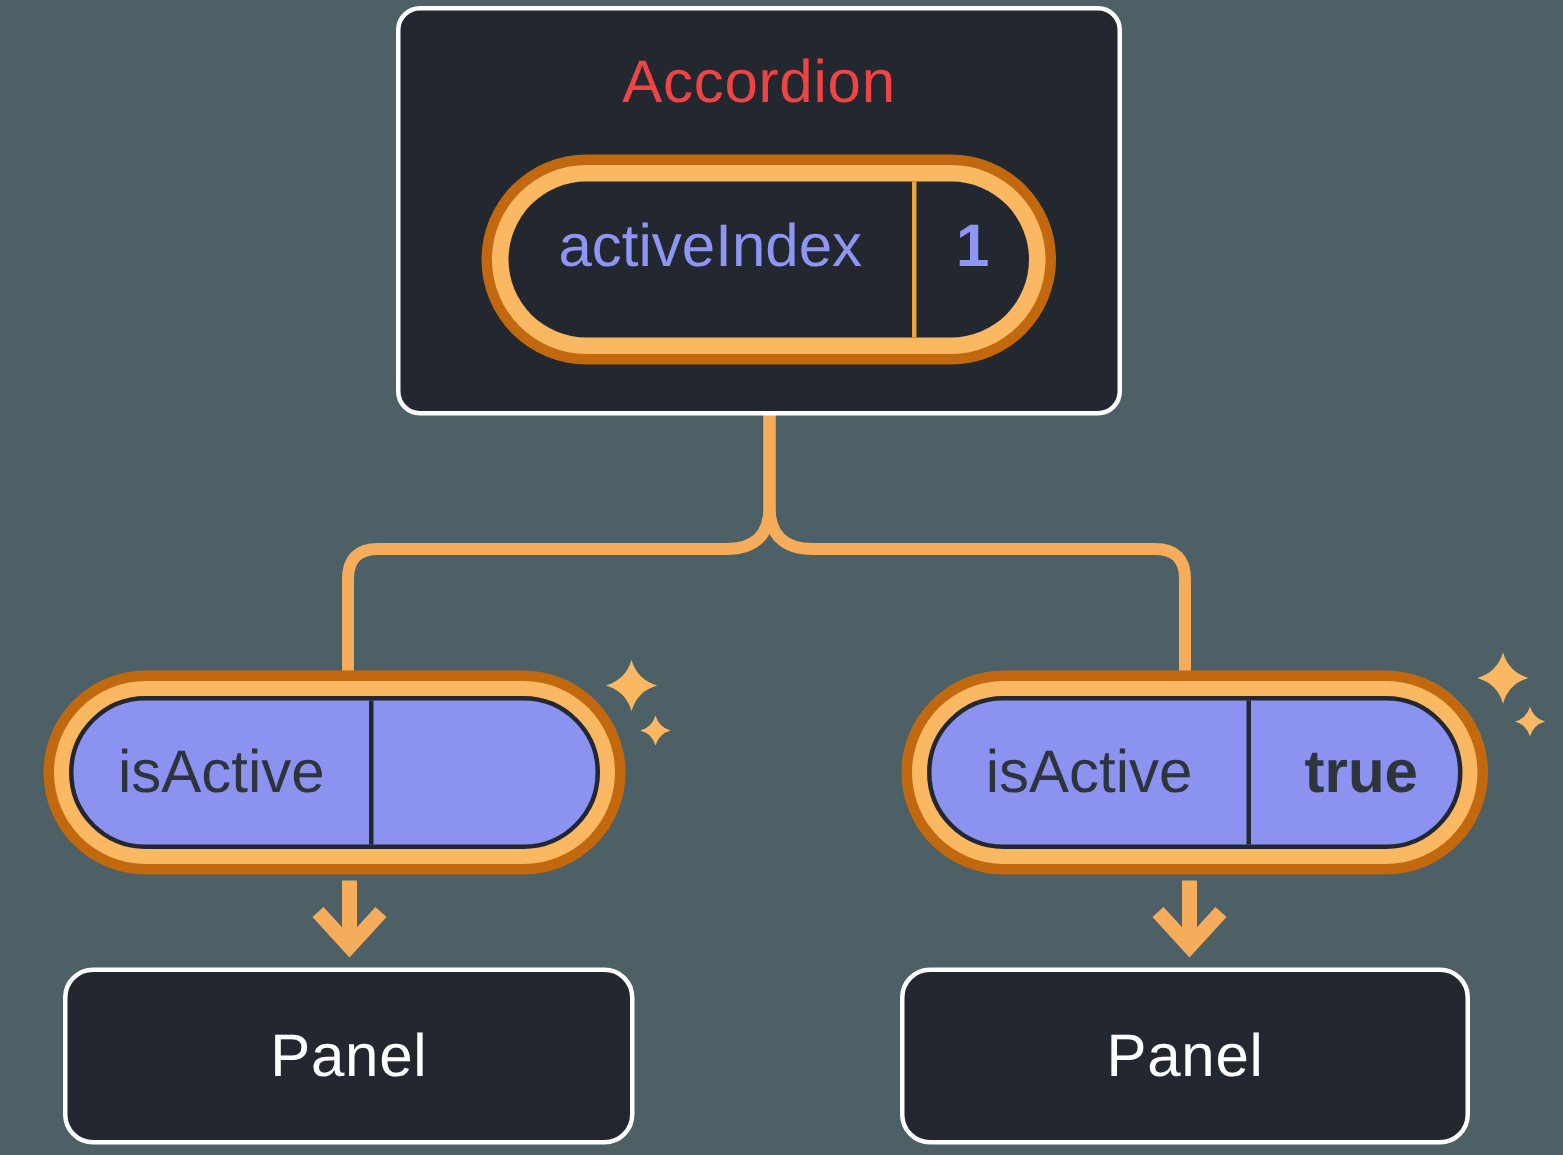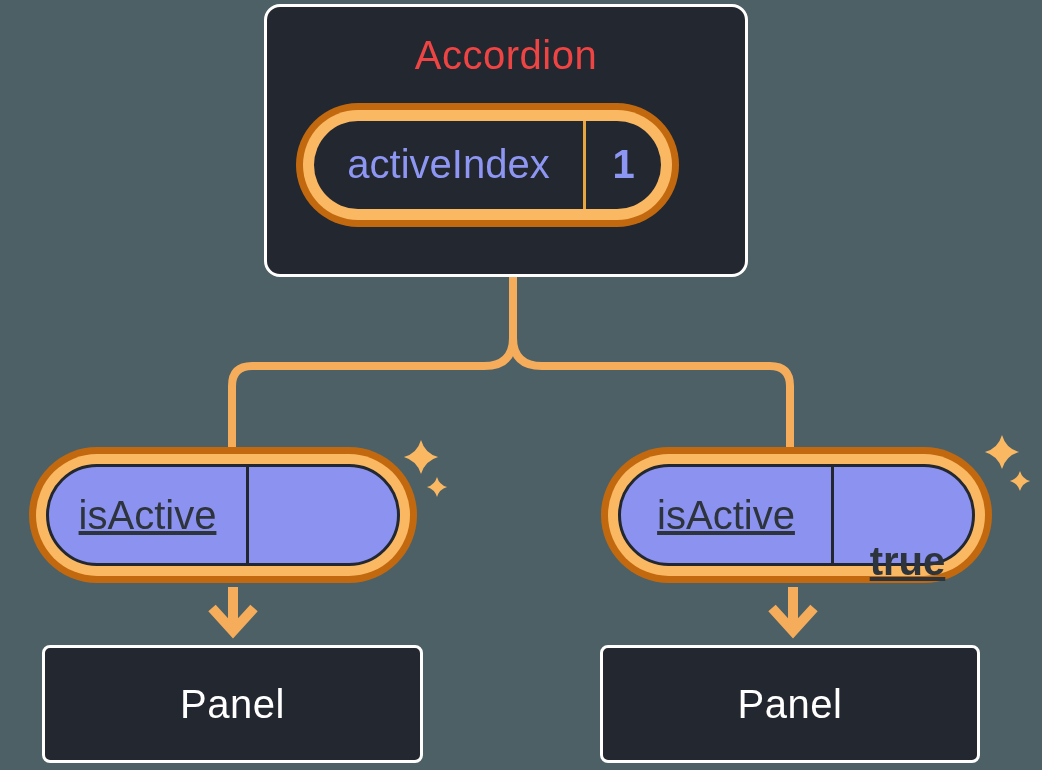--- a/index.html
+++ b/index.html
@@ -40,21 +40,21 @@
     margin-top: 26px;
     text-align: center;
     color: #ef4444;
     font-size: 40px;
     font-weight: 500;
     letter-spacing: 0.5px;
   }
 
   .state-pill {
     position: absolute; z-index: 2;
-    left: 314px; top: 121px; width: 347px; height: 88px;
+    left: 339px; top: 121px; width: 347px; height: 104px;
     background: var(--card);
     border-radius: 999px;
     box-shadow: 0 0 0 11px var(--ring-light), 0 0 0 18px var(--ring-dark);
   }
   .state-pill .divider {
     position: absolute; left: 269px; top: 0; bottom: 0; width: 3px;
     background: var(--divider-orange);
   }
   .state-pill .seg {
     position: absolute; top: 0; height: 86px; line-height: 86px;
@@ -72,32 +72,32 @@
   }
   .prop-pill.left  { left: 46px;  width: 354px; }
   .prop-pill.right { left: 618px; width: 357px; }
   .prop-pill .divider {
     position: absolute; top: 0; bottom: 0; width: 3px; background: var(--card);
   }
   .prop-pill.left  .divider { left: 197px; }
   .prop-pill.right .divider { left: 210px; }
   .prop-pill .seg {
     position: absolute; top: 0; height: 96px; line-height: 96px;
-    text-align: center; font-size: 40px; color: var(--dark-text); text-decoration: underline;
+    text-align: center; font-size: 40px; color: var(--dark-text);
   }
   .prop-pill.left  .seg.name  { left: 0; width: 197px; }
   .prop-pill.left  .seg.value { left: 200px; right: 0; font-weight: 700; }
   .prop-pill.right .seg.name  { left: 0; width: 210px; }
-  .prop-pill.right .seg.value { left: 222px; right: 0; font-weight: 700; margin-top: 46px; }
+  .prop-pill.right .seg.value { left: 222px; right: 0; font-weight: 700; }
 
   .panel {
     position: absolute; z-index: 1; top: 645px; height: 118px;
     background: var(--card);
     border: 3px solid var(--card-border);
-    border-radius: 8px;
+    border-radius: 20px;
     display: flex; align-items: center; justify-content: center;
     color: var(--panel-text); font-size: 40px; font-weight: 500;
     letter-spacing: 0.5px;
   }
   .panel.left  { left: 42px;  width: 381px; }
   .panel.right { left: 600px; width: 380px; }
 </style>
 </head>
 <body>
 

